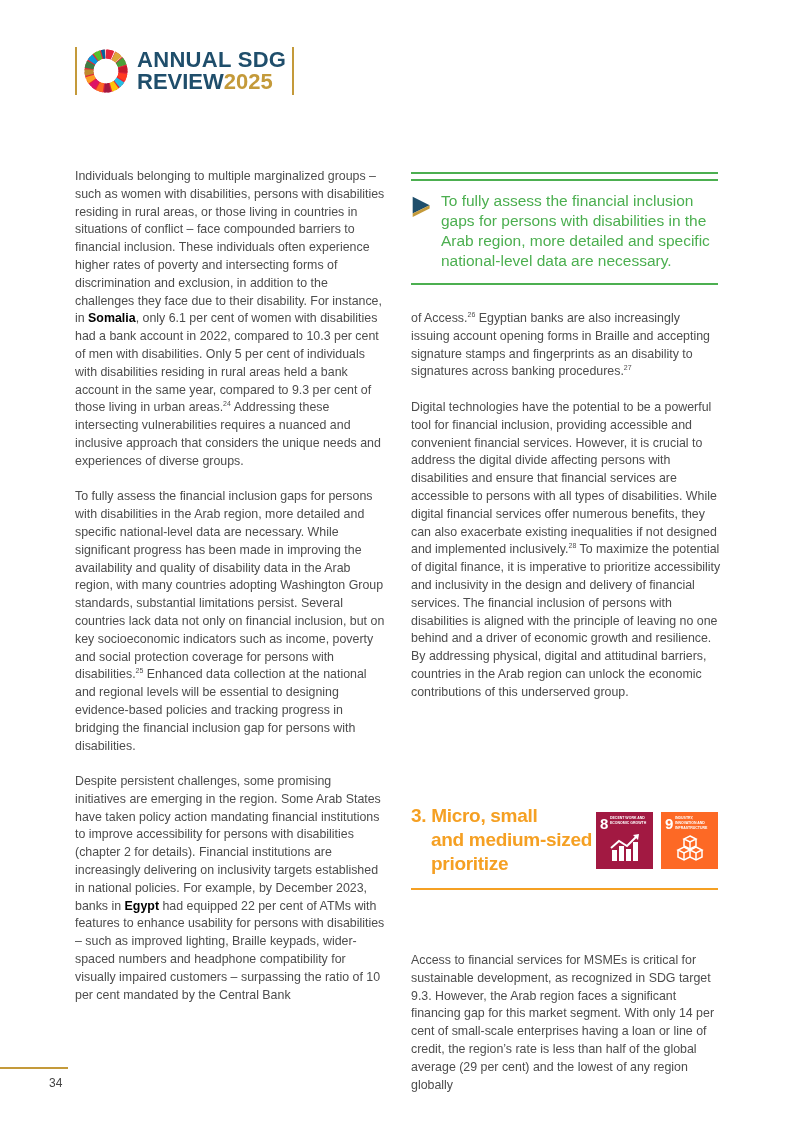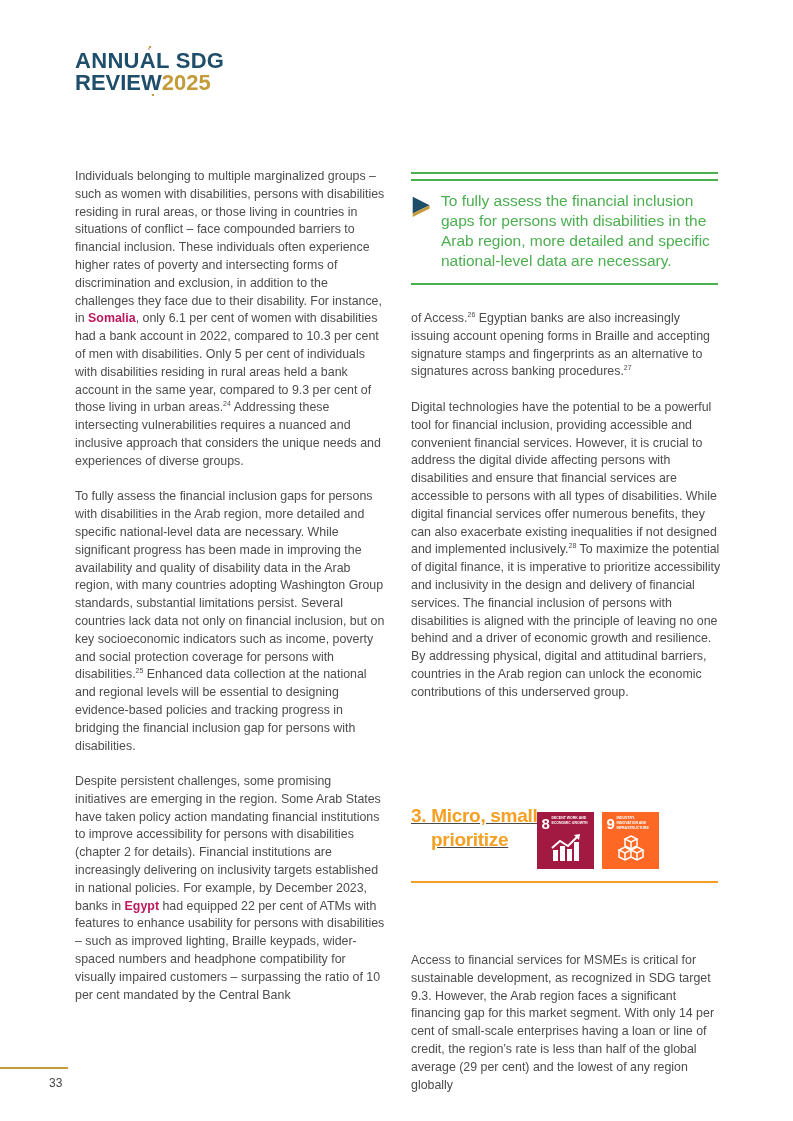--- a/index.html
+++ b/index.html
@@ -1,45 +1,45 @@
 <!DOCTYPE html>
 <html><head>
 <meta charset="utf-8">
 <style>
   * { box-sizing: border-box; margin: 0; padding: 0; }
   html, body { width: 793px; height: 1121px; background: #ffffff; overflow: hidden; }
   body { position: relative; font-family: "Liberation Sans", sans-serif; color: #4a4a4a; }
 
-  .header { position: absolute; left: 75px; top: 46px; height: 50px; display: flex; align-items: center; flex-direction: column; }
+  .header { position: absolute; left: 75px; top: 46px; height: 50px; display: flex; align-items: center; }
   .header .bar { width: 2px; height: 48px; background: #c49a3a; }
   .header .wheel { width: 46px; height: 46px; margin: 0 8px 0 6px; }
   .header .title { display: flex; flex-direction: column; line-height: 22px; }
   .header .t1 { font-weight: bold; font-size: 22px; color: #1f4e6b; letter-spacing: 0.3px; }
   .header .t2 { font-size: 22px; font-weight: bold; color: #1f4e6b; }
   .header .t2 .year { font-weight: bold; color: #c49a3a; }
   .header .bar2 { width: 2px; height: 48px; background: #c49a3a; margin-left: 6px; }
 
   .col { position: absolute; font-size: 12.4px; line-height: 17.8px; color: #4d4d4d; }
   .col p { margin-bottom: 17.8px; }
-  .col b { color: #be185d; }
+  .col b { color: #000000; }
   .col sup { font-size: 7px; line-height: 0; vertical-align: 5px; }
 
   .left { left: 75px; top: 168px; width: 310px; }
   .right { left: 411px; top: 310px; width: 310px; }
   .right2 { left: 411px; top: 952px; width: 310px; }
 
   .pullquote { position: absolute; left: 411px; top: 172px; width: 307px; }
   .pullquote .lines { height: 9px; border-top: 2px solid #4caf50; border-bottom: 2px solid #4caf50; }
   .pullquote .body { display: flex; padding-top: 10px; padding-bottom: 8px; }
   .pullquote .tri { width: 22px; flex-shrink: 0; padding-top: 4px; }
   .pullquote .text { font-size: 15.5px; line-height: 20px; color: #4caf50; padding-left: 8px; }
   .pullquote .bottom { height: 2px; background: #4caf50; margin-top: 4px; }
 
   .section { position: absolute; left: 411px; top: 804px; width: 307px; }
-  .section .head { display: flex; justify-content: flex-start; text-decoration: underline; }
+  .section .head { display: flex; justify-content: space-between; }
   .section h2 { font-size: 19px; line-height: 24px; color: #f5a023; font-weight: bold; letter-spacing: -0.3px; }
   .section h2 .indent { display: block; padding-left: 20px; }
   .section .icons { display: flex; gap: 8px; padding-top: 8px; }
   .sdg { width: 57px; height: 57px; position: relative; color: #fff; }
   .sdg .num { position: absolute; left: 4px; top: 3px; font-size: 15px; font-weight: bold; }
   .sdg .lbl { position: absolute; left: 14px; top: 4px; font-size: 3.5px; line-height: 5px; font-weight: bold; width: 40px; }
   .sdg svg { position: absolute; left: 14px; top: 22px; }
   .section .rule { height: 2px; background: #f5a023; margin-top: 12px; }
 
   .footer-line { position: absolute; left: 0; top: 1067px; width: 68px; height: 1.5px; background: #c49a3a; }
@@ -95,28 +95,29 @@
     <svg class="tri" width="22" height="26" viewBox="0 0 22 26">
       <polygon points="0,2 20,12 0,22" fill="#1f4e6b"></polygon>
       <polygon points="0,22 20,12 20,16 0,26" fill="#c49a3a"></polygon>
     </svg>
     <div class="text">To fully assess the financial inclusion gaps for persons with disabilities in the Arab region, more detailed and specific national-level data are necessary.</div>
   </div>
   <div class="bottom"></div>
 </div>
 
 <div class="col right">
-  <p><span>of Access.</span><sup>26</sup><span> Egyptian banks are also increasingly issuing account opening forms in Braille and accepting signature stamps and fingerprints as an alternative to signatures across banking procedures.</span><sup>27</sup></p>
+  <p><span>of Access.</span><sup>26</sup><span> Egyptian banks are also increasingly issuing account opening forms in Braille and accepting signature stamps and fingerprints as an disability to signatures across banking procedures.</span><sup>27</sup></p>
   <p><span>Digital technologies have the potential to be a powerful tool for financial inclusion, providing accessible and convenient financial services. However, it is crucial to address the digital divide affecting persons with disabilities and ensure that financial services are accessible to persons with all types of disabilities. While digital financial services offer numerous benefits, they can also exacerbate existing inequalities if not designed and implemented inclusively.</span><sup>28</sup><span> To maximize the potential of digital finance, it is imperative to prioritize accessibility and inclusivity in the design and delivery of financial services. The financial inclusion of persons with disabilities is aligned with the principle of leaving no one behind and a driver of economic growth and resilience. By addressing physical, digital and attitudinal barriers, countries in the Arab region can unlock the economic contributions of this underserved group.</span></p>
 </div>
 
 <div class="section">
   <div class="head">
     <h2>
       <span>3. Micro, small</span>
+      <span class="indent">and medium-sized</span>
       <span class="indent">prioritize</span>
     </h2>
     <div class="icons">
       <div class="sdg" style="background:#a21942">
         <span class="num">8</span>
         <span class="lbl">DECENT WORK AND ECONOMIC GROWTH</span>
         <svg width="30" height="28" viewBox="0 0 30 28">
           <rect x="2" y="16" width="5" height="11" fill="#fff"></rect>
           <rect x="9" y="12" width="5" height="15" fill="#fff"></rect>
           <rect x="16" y="15" width="5" height="12" fill="#fff"></rect>
@@ -145,13 +146,13 @@
     </div>
   </div>
   <div class="rule"></div>
 </div>
 
 <div class="col right2">
   <p>Access to financial services for MSMEs is critical for sustainable development, as recognized in SDG target 9.3. However, the Arab region faces a significant financing gap for this market segment. With only 14 per cent of small-scale enterprises having a loan or line of credit, the region’s rate is less than half of the global average (29 per cent) and the lowest of any region globally</p>
 </div>
 
 <div class="footer-line"></div>
-<div class="page-num">33</div>
+<div class="page-num">34</div>
 
 </body></html>

